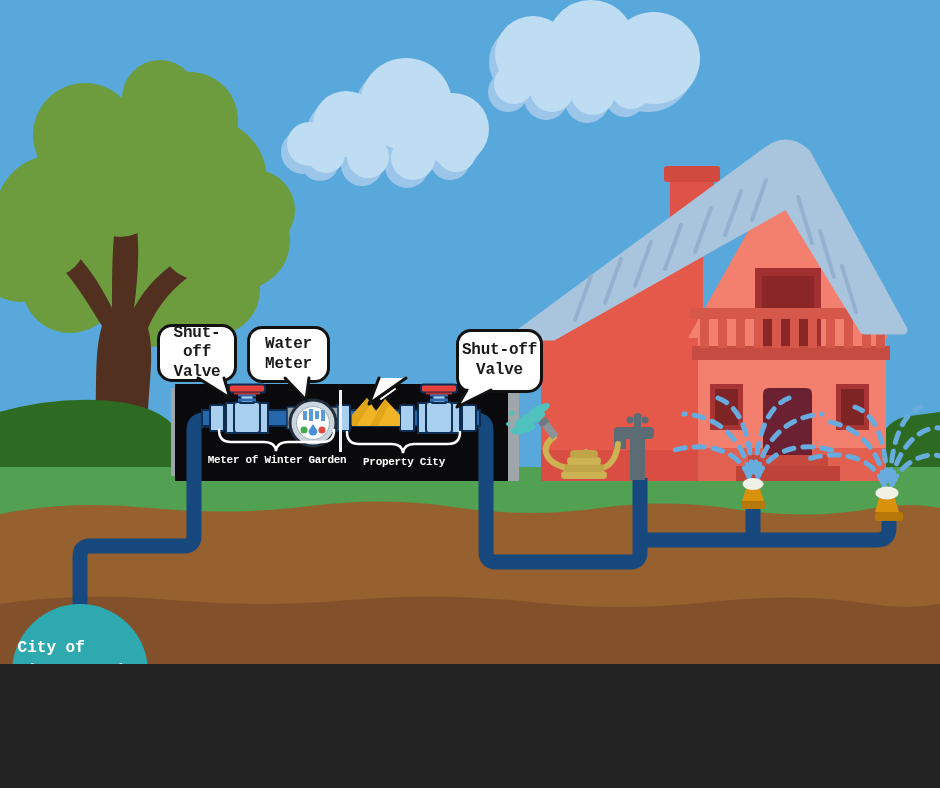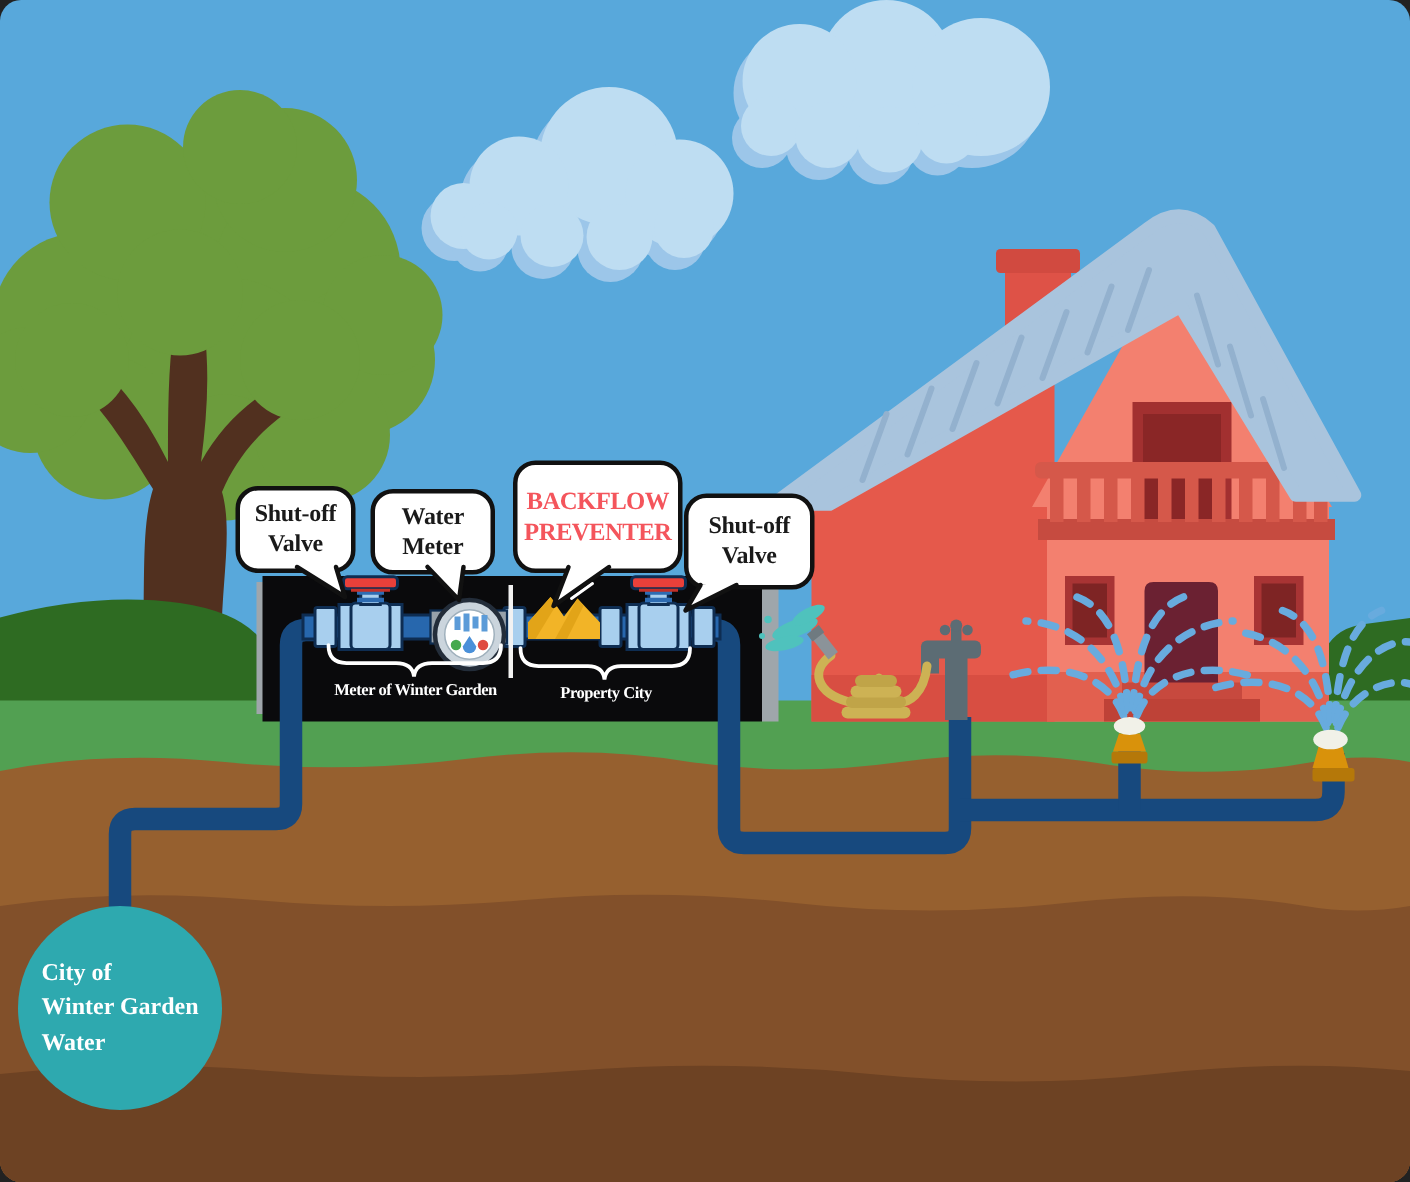--- a/index.html
+++ b/index.html
@@ -1,19 +1,18 @@
 <!DOCTYPE html>
 <html><head>
 <meta charset="utf-8">
 <style>
   html,body{margin:0;padding:0;background:#222;}
   .scene{
-    position:relative;width:940px;height:788px;overflow:hidden;
-    font-family:Liberation Serif, serif;
-    border-radius:14px;
+    position:relative;width:940px;height:664px;overflow:hidden;
+    font-family:Liberation Mono, monospace;
     -webkit-font-smoothing:antialiased;
   }
   .scene svg.art{position:absolute;left:0;top:0;}
   .overlay{position:absolute;left:0;top:0;pointer-events:none;}
   
   .bubble{
     position:absolute;background:#fff;border:3px solid #111;border-radius:15px;
     display:flex;align-items:center;justify-content:center;text-align:center;
     font-weight:800;font-size:16px;line-height:1.22;letter-spacing:-0.2px;
     color:#1a1a1a;white-space:pre-line;z-index:3;box-sizing:border-box;
@@ -311,24 +310,20 @@
 </svg>
 
 <div class="bubble bubble--b1">
   <span>Shut-off
 Valve</span>
 </div>
 <div class="bubble bubble--b2">
   <span>Water
 Meter</span>
 </div>
-<div class="bubble bubble--b3">
-  <span>BACKFLOW
-PREVENTER</span>
-</div>
 <div class="bubble bubble--b4">
   <span>Shut-off
 Valve</span>
 </div>
 
 <svg class="overlay tails" width="940" height="788" viewBox="0 0 940 788">
   <polygon points="198,378 224,378 230,398" fill="#fff"></polygon>
   <path d="M198,378 L230,398 L224,378" fill="none" stroke="#111" stroke-width="3" stroke-linejoin="round" stroke-linecap="round"></path>
   <polygon points="285,378 309,378 306,400" fill="#fff"></polygon>
   <path d="M285,378 L306,400 L309,378" fill="none" stroke="#111" stroke-width="3" stroke-linejoin="round" stroke-linecap="round"></path>

